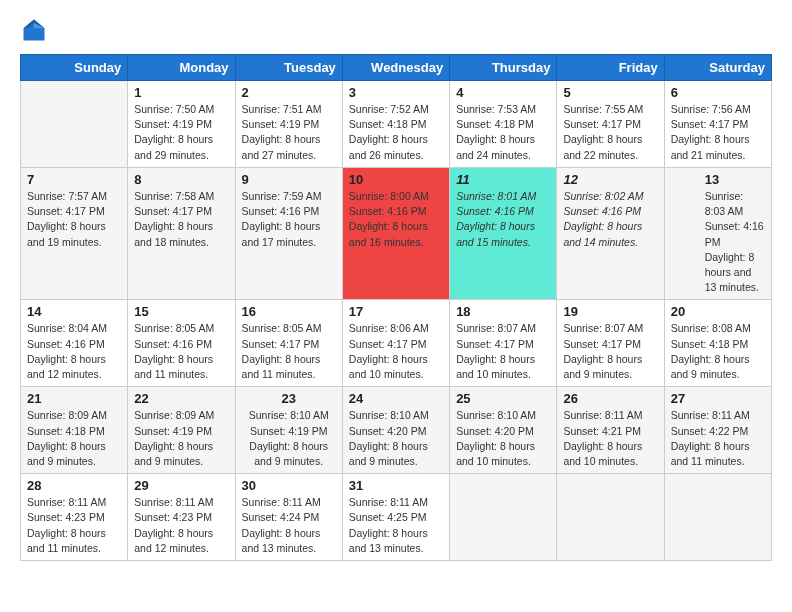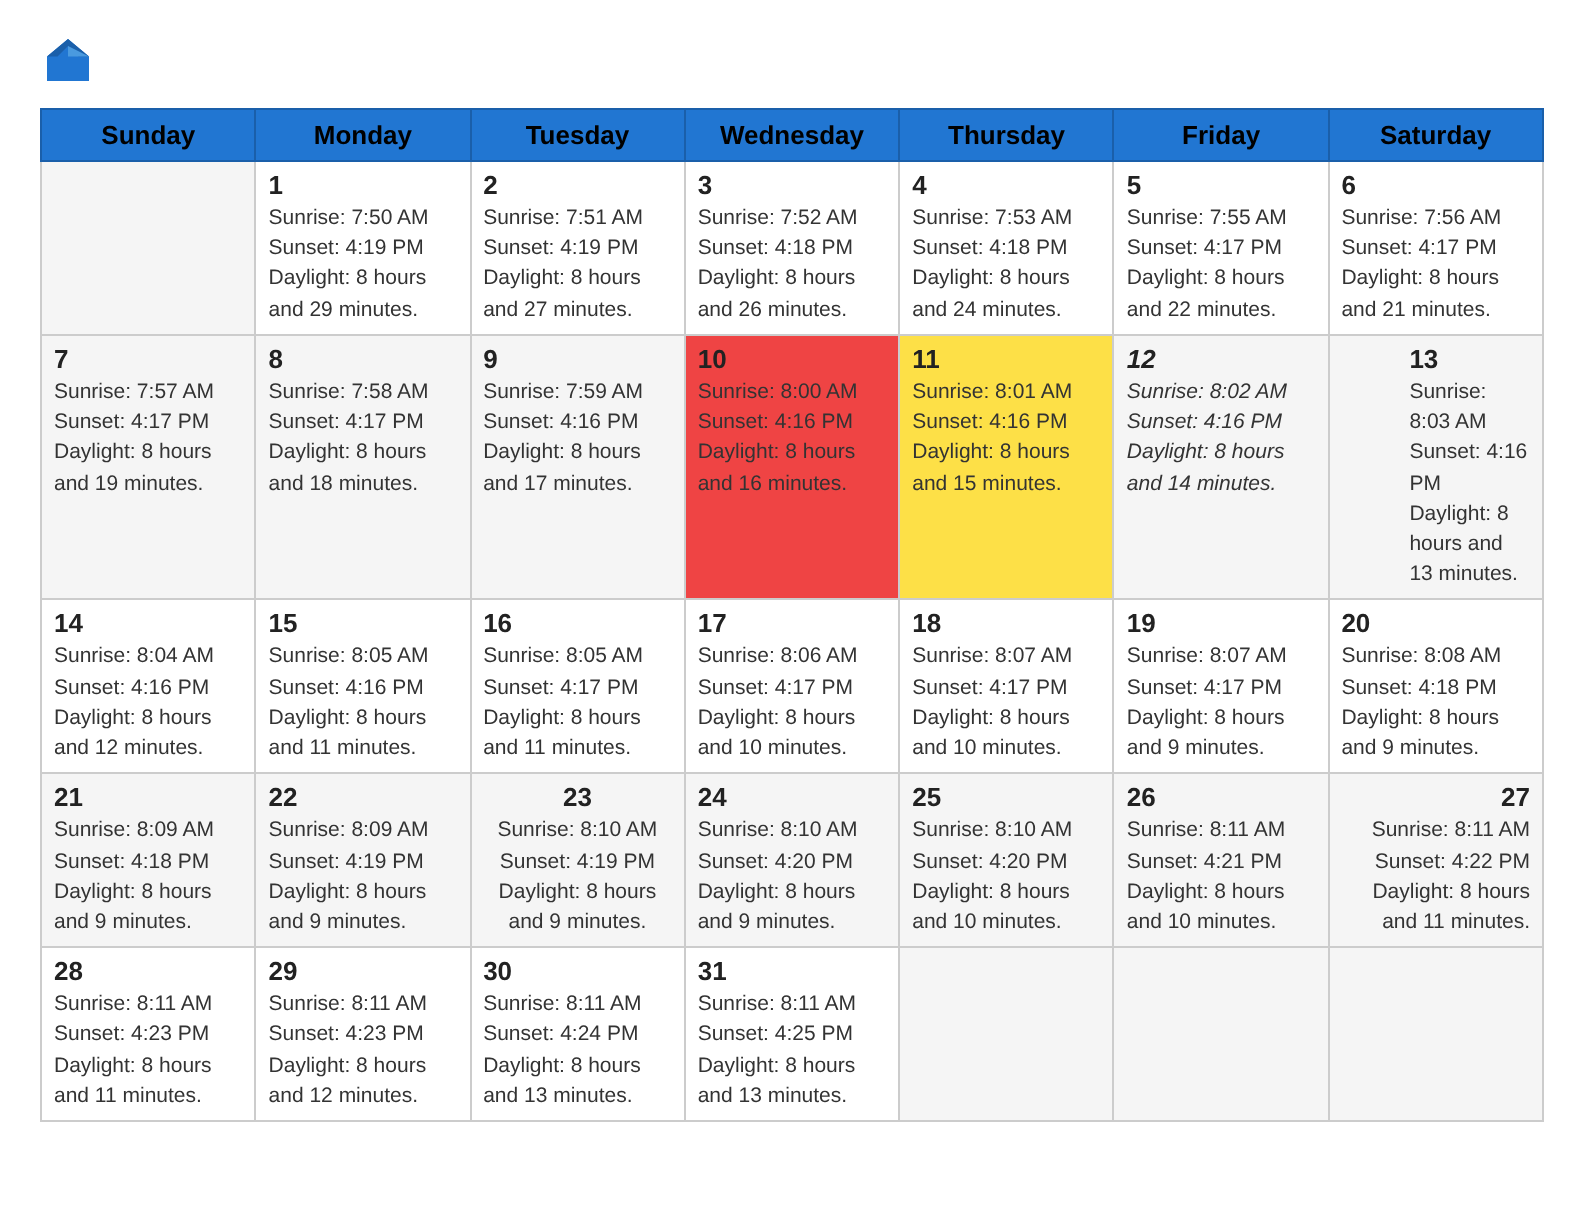--- a/index.html
+++ b/index.html
@@ -60,26 +60,26 @@
       color: #444;
       margin-top: 2px;
     }
     .calendar {
       width: 100%;
       border-collapse: collapse;
       border: 1px solid #ccc;
     }
     .calendar th {
       background: #2176d2;
-      color: #000000;
+      color: #ffffff;
       font-size: 13px;
       font-weight: bold;
       padding: 5px 6px;
       border: 1px solid #1a5faa;
-      text-align: center;
+      text-align: right;
     }
     .calendar td {
       border: 1px solid #ccc;
       vertical-align: top;
       padding: 4px 6px;
       width: calc(100% / 7);
       height: 85px;
       background: #fff;
     }
     .calendar td.empty {
@@ -170,21 +170,21 @@
             <div class="day-info"><span>Sunrise: 7:58 AM</span><br><span>Sunset: 4:17 PM</span><br><span>Daylight: 8 hours and 18 minutes.</span></div>
           </td>
           <td style="background: rgb(245, 245, 245);">
             <span class="day-number">9</span>
             <div class="day-info"><span>Sunrise: 7:59 AM</span><br><span>Sunset: 4:16 PM</span><br><span>Daylight: 8 hours and 17 minutes.</span></div>
           </td>
           <td style="background: #ef4444;">
             <span class="day-number">10</span>
             <div class="day-info"><span>Sunrise: 8:00 AM</span><br><span>Sunset: 4:16 PM</span><br><span>Daylight: 8 hours and 16 minutes.</span></div>
           </td>
-          <td style="background: #fde047;">
+          <td style="background: #5eead4; font-style: italic;">
             <span class="day-number">11</span>
             <div class="day-info"><span>Sunrise: 8:01 AM</span><br><span>Sunset: 4:16 PM</span><br><span>Daylight: 8 hours and 15 minutes.</span></div>
           </td>
           <td style="background: rgb(245, 245, 245); font-style: italic;">
             <span class="day-number">12</span>
             <div class="day-info"><span>Sunrise: 8:02 AM</span><br><span>Sunset: 4:16 PM</span><br><span>Daylight: 8 hours and 14 minutes.</span></div>
           </td>
           <td style="background: rgb(245, 245, 245); padding-left: 40px;">
             <span class="day-number">13</span>
             <div class="day-info"><span>Sunrise: 8:03 AM</span><br><span>Sunset: 4:16 PM</span><br><span>Daylight: 8 hours and 13 minutes.</span></div>
@@ -238,21 +238,21 @@
             <div class="day-info"><span>Sunrise: 8:10 AM</span><br><span>Sunset: 4:20 PM</span><br><span>Daylight: 8 hours and 9 minutes.</span></div>
           </td>
           <td style="background: rgb(245, 245, 245);">
             <span class="day-number">25</span>
             <div class="day-info"><span>Sunrise: 8:10 AM</span><br><span>Sunset: 4:20 PM</span><br><span>Daylight: 8 hours and 10 minutes.</span></div>
           </td>
           <td style="background: rgb(245, 245, 245);">
             <span class="day-number">26</span>
             <div class="day-info"><span>Sunrise: 8:11 AM</span><br><span>Sunset: 4:21 PM</span><br><span>Daylight: 8 hours and 10 minutes.</span></div>
           </td>
-          <td style="background: rgb(245, 245, 245); text-align: right;">
+          <td style="background: rgb(245, 245, 245);">
             <span class="day-number">27</span>
             <div class="day-info"><span>Sunrise: 8:11 AM</span><br><span>Sunset: 4:22 PM</span><br><span>Daylight: 8 hours and 11 minutes.</span></div>
           </td>
         </tr>
         <tr style="background: rgb(255, 255, 255);">
           <td>
             <span class="day-number">28</span>
             <div class="day-info"><span>Sunrise: 8:11 AM</span><br><span>Sunset: 4:23 PM</span><br><span>Daylight: 8 hours and 11 minutes.</span></div>
           </td>
           <td>

